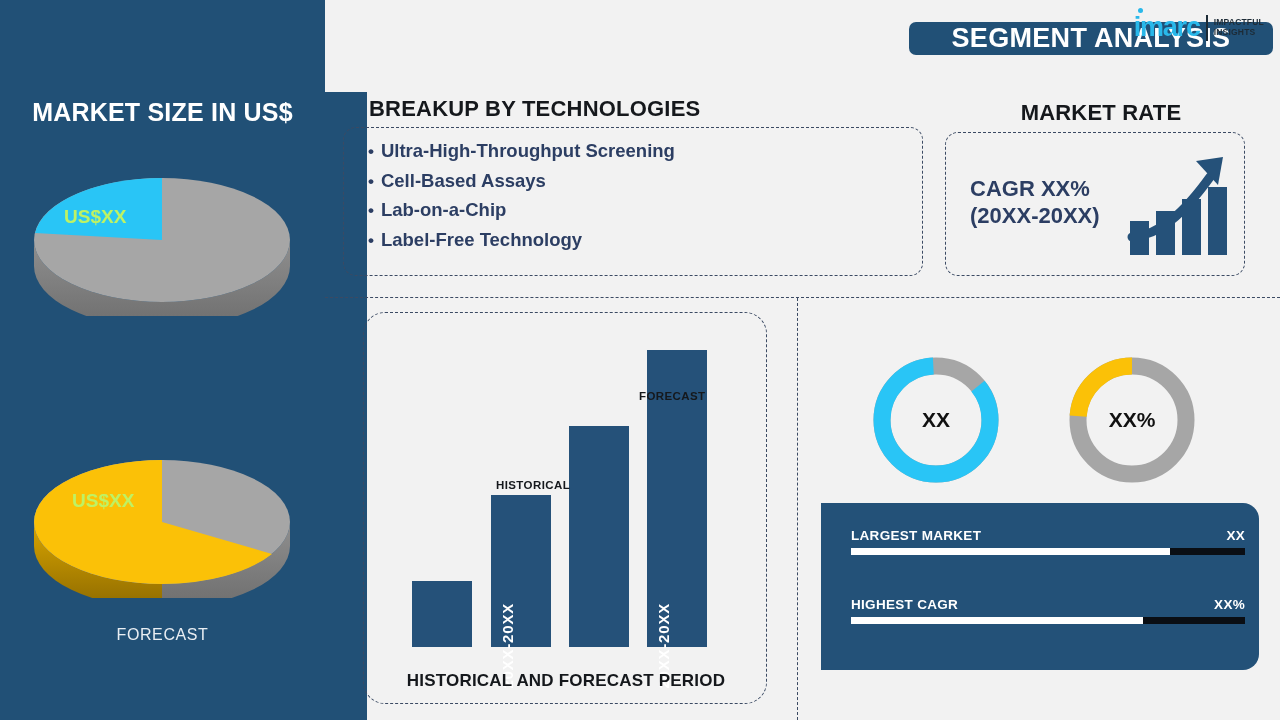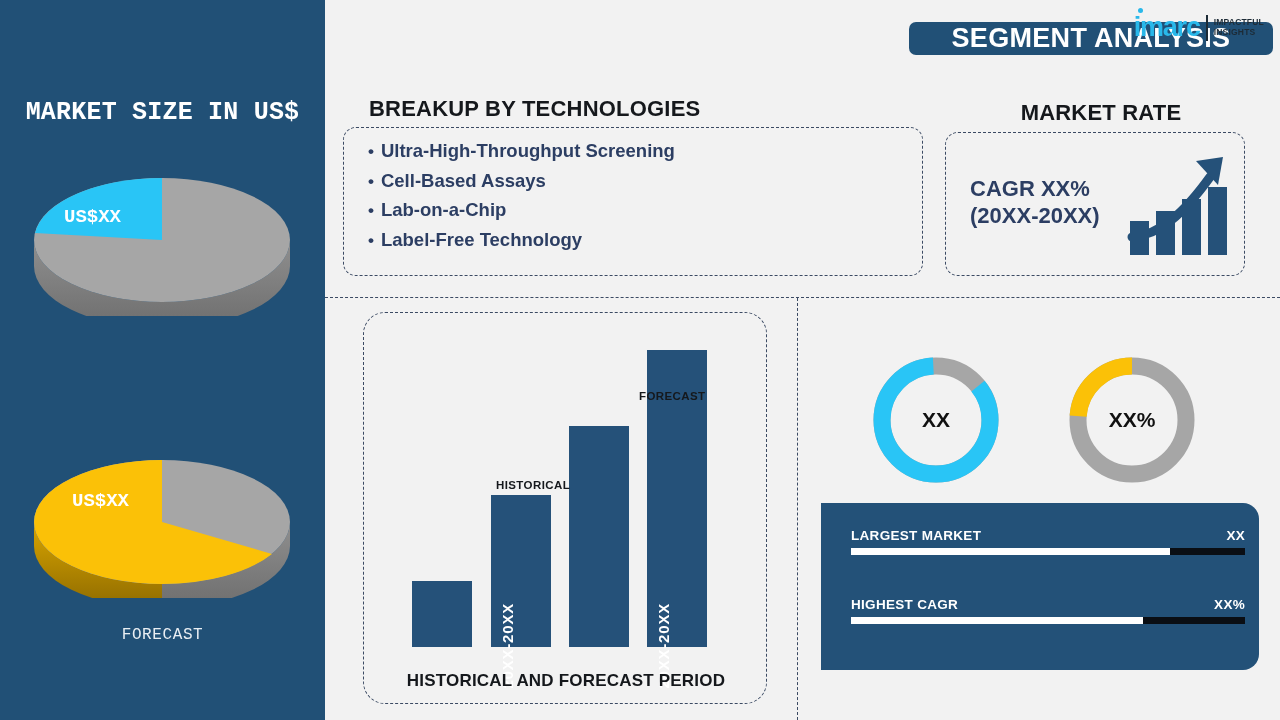--- a/index.html
+++ b/index.html
@@ -6,41 +6,40 @@
   html,body { width:1280px; height:720px; overflow:hidden; }
   body {
     font-family:"Liberation Sans", sans-serif;
     background:#f2f2f2;
     position:relative;
   }
   .stage { position:absolute; inset:0; width:1280px; height:720px; }
 
   
   .sidebar {
-    position:absolute; left:0; top:0; width:325px; height:720px;
+    position:absolute; left:0; top:0; width:367px; height:720px;
     background:#215076;
-    font-family:Liberation Mono, monospace;
   }
   .sidebar-title {
     position:absolute; top:98px; left:0; width:325px;
     text-align:center; color:#ffffff;
     font-size:25px; font-weight:bold; letter-spacing:.2px;
   }
   .pie-wrap { position:absolute; left:0; width:325px; }
   .pie-wrap.current  { top:148px; }
   .pie-wrap.forecast  { top:430px; }
   .pie-stage { position:relative; width:325px; height:190px; }
   .pie-label {
     text-align:center; color:#e9eef3; font-size:16px;
     font-weight:500; letter-spacing:.6px; margin-top:6px;
   }
   .pie-3d { position:absolute; left:31px; top:8px; width:262px; height:160px; }
   .pie-3d svg { display:block; }
   .pie-value {
-    position:absolute; color:#ffffff; font-weight:bold; font-size:19px;
+    position:absolute; color:#bef264; font-weight:bold; font-size:19px;
   }
   .pie-value.current  { left:64px; top:58px; }
   .pie-value.forecast { left:72px; top:60px; }
 
   
   .header-band {
     position:absolute; left:325px; top:0; width:955px; height:92px;
     background:#f2f2f2;
   }
   .seg-title {

